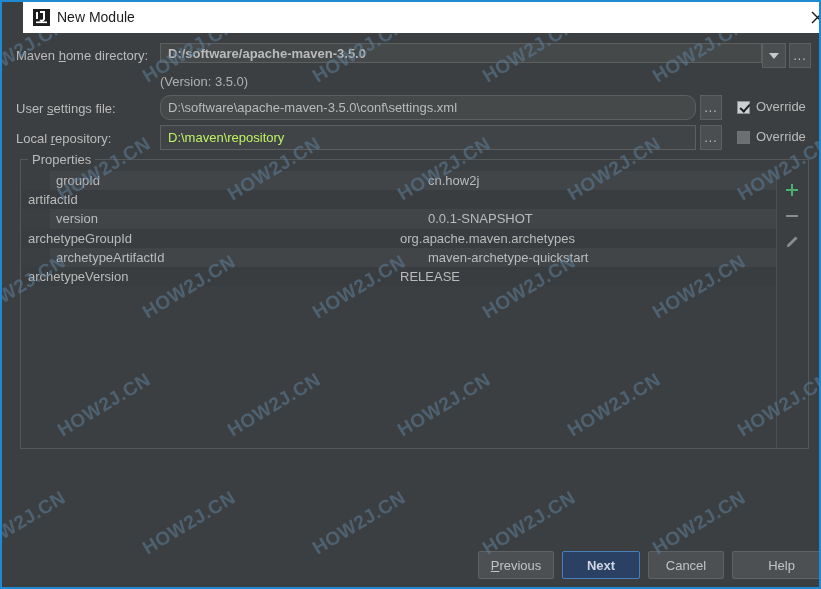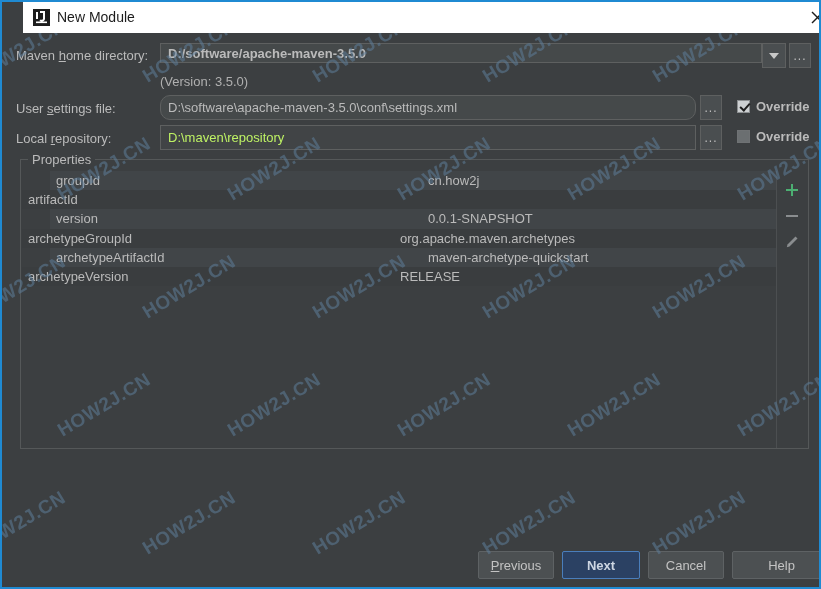--- a/index.html
+++ b/index.html
@@ -151,23 +151,22 @@
     justify-content: center;
     letter-spacing: 1px;
     cursor: default;
     line-height: 8px;
   }
 
   
   .chk-wrap {
     position: absolute;
     display: flex;
-    align-items: center;
-    cursor: default;
-    font-weight: bold;
+    align-items: flex-end;
+    cursor: default;
   }
   .chk-box {
     width: 13px; height: 13px;
     box-sizing: border-box;
     border: 1px solid #6f7274;
     background: #6b6f71;
     margin-right: 6px;
     position: relative;
     flex: 0 0 auto;
   }

